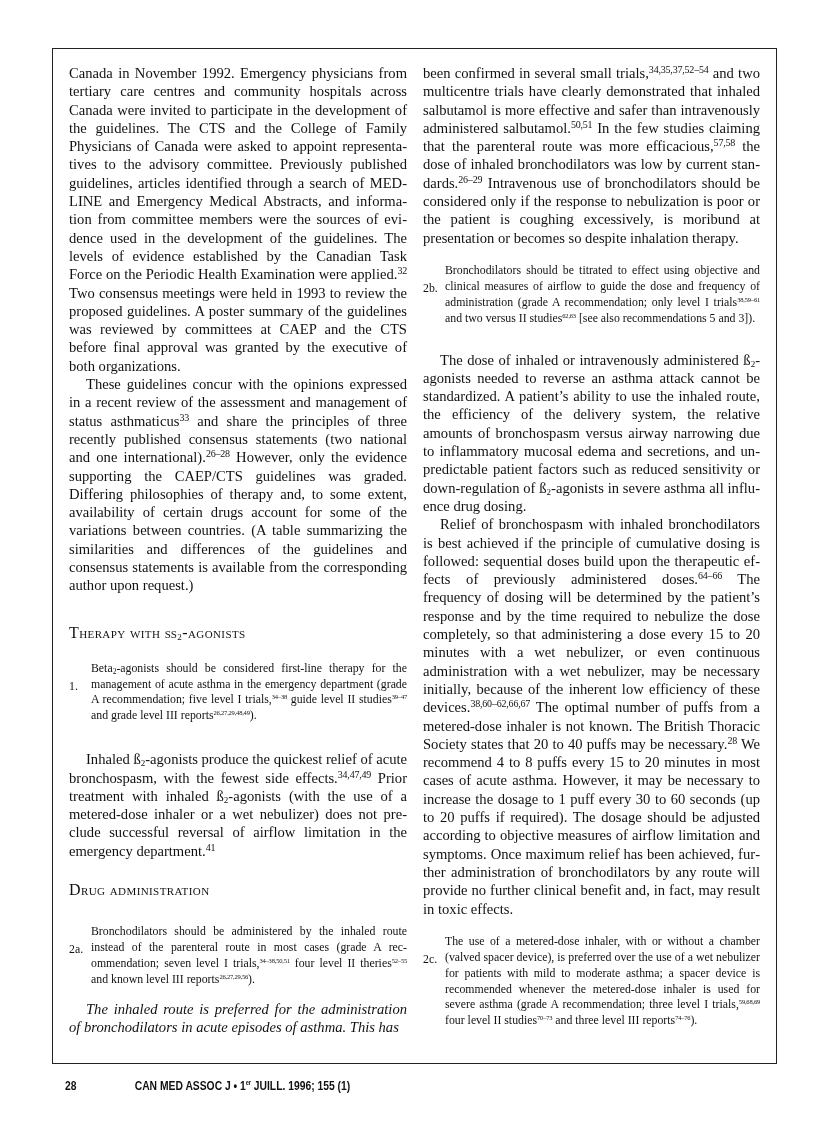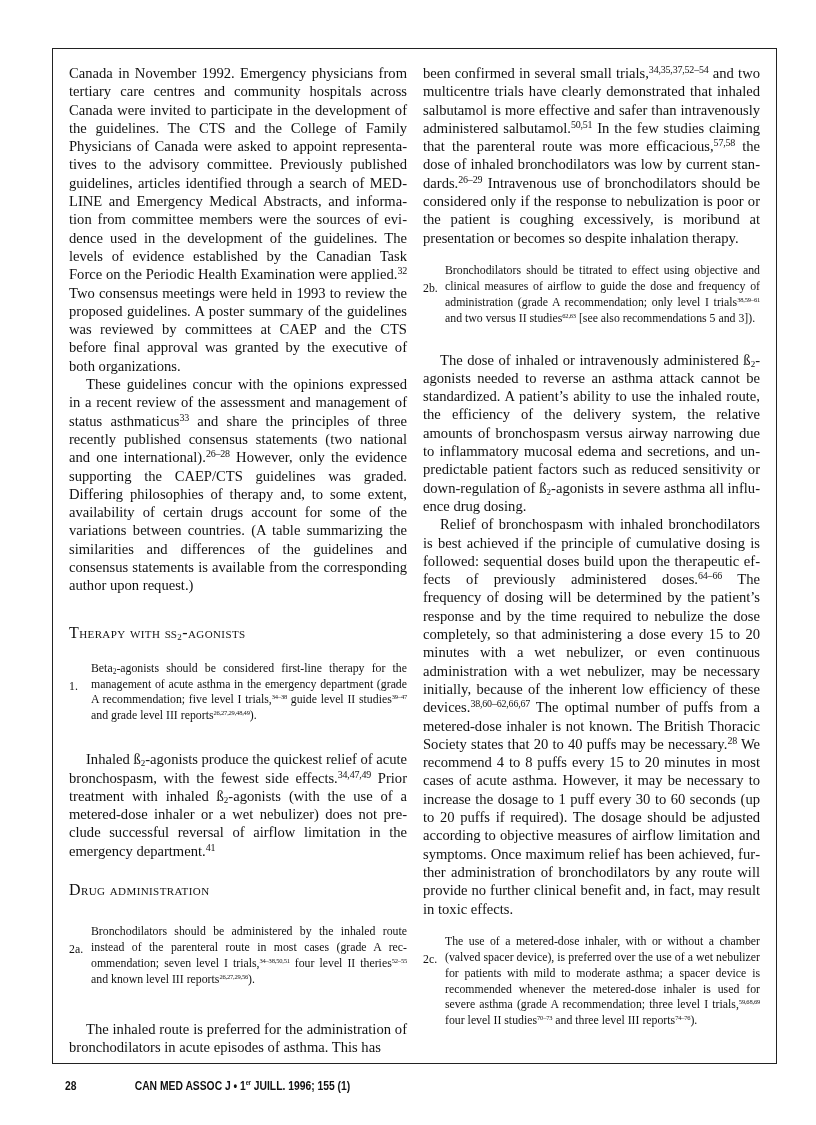--- a/index.html
+++ b/index.html
@@ -62,21 +62,21 @@
 
   <p class="indent" style="margin-top:26px;"><span>Inhaled ß</span><sub>2</sub><span>-agonists produce the quickest relief of acute bronchospasm, with the fewest side effects.</span><sup>34,47,49</sup><span> Prior treatment with inhaled ß</span><sub>2</sub><span>-agonists (with the use of a metered-dose inhaler or a wet nebulizer) does not pre­clude successful reversal of airflow limitation in the emergency department.</span><sup>41</sup></p>
 
   <div class="h2" style="margin-top:20px;">Drug administration</div>
 
   <div class="rec" style="margin-top:24px;">
     <span class="num">2a.</span>
     <span>Bronchodilators should be administered by the inhaled route instead of the parenteral route in most cases (grade A rec­ommendation; seven level I trials,</span><sup>34–38,50,51</sup><span> four level II ther­ies</span><sup>52–55</sup><span> and known level III reports</span><sup>26,27,29,56</sup><span>).</span>
   </div>
 
-  <p class="indent" style="margin-top:32px;">The inhaled route is preferred for the administration of bronchodilators in acute episodes of asthma. This has</p>
+  <p class="indent" style="margin-top:12px;font-style:italic;">The inhaled route is preferred for the administration of bronchodilators in acute episodes of asthma. This has</p>
 </div>
 
 <div class="col col-right">
   <p><span>been confirmed in several small trials,</span><sup>34,35,37,52–54</sup><span> and two multicentre trials have clearly demonstrated that inhaled salbutamol is more effective and safer than intravenously administered salbutamol.</span><sup>50,51</sup><span> In the few studies claiming that the parenteral route was more efficacious,</span><sup>57,58</sup><span> the dose of inhaled bronchodilators was low by current stan­dards.</span><sup>26–29</sup><span> Intravenous use of bronchodilators should be considered only if the response to nebulization is poor or the patient is coughing excessively, is moribund at presentation or becomes so despite inhalation therapy.</span></p>
 
   <div class="rec" style="margin-top:16px;">
     <span class="num">2b.</span>
     <span>Bronchodilators should be titrated to effect using objective and clinical measures of airflow to guide the dose and fre­quency of administration (grade A recommendation; only level I trials</span><sup>38,59–61</sup><span> and two versus II studies</span><sup>62,63</sup><span> [see also recom­mendations 5 and 3]).</span>
   </div>
 

